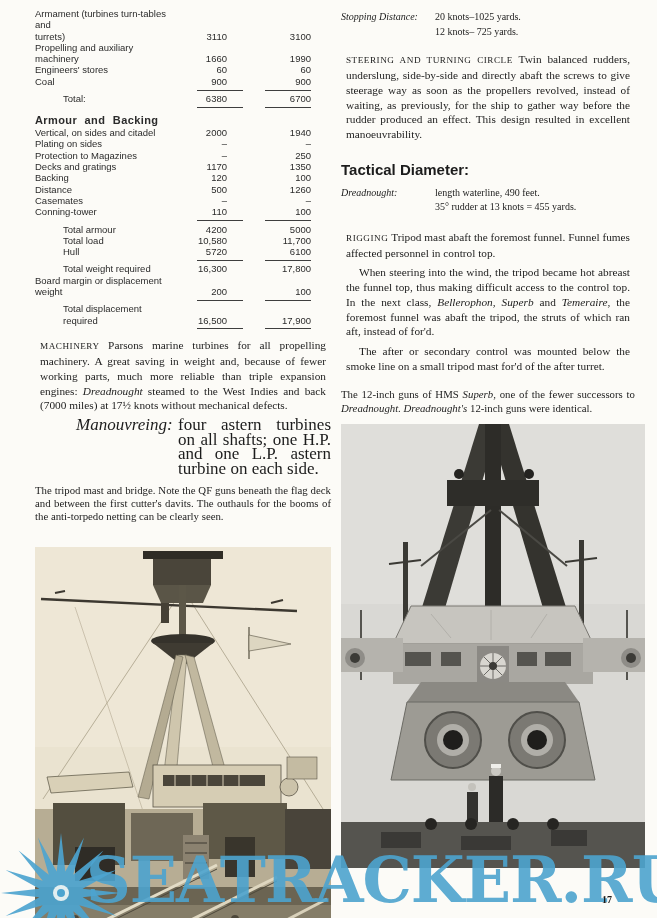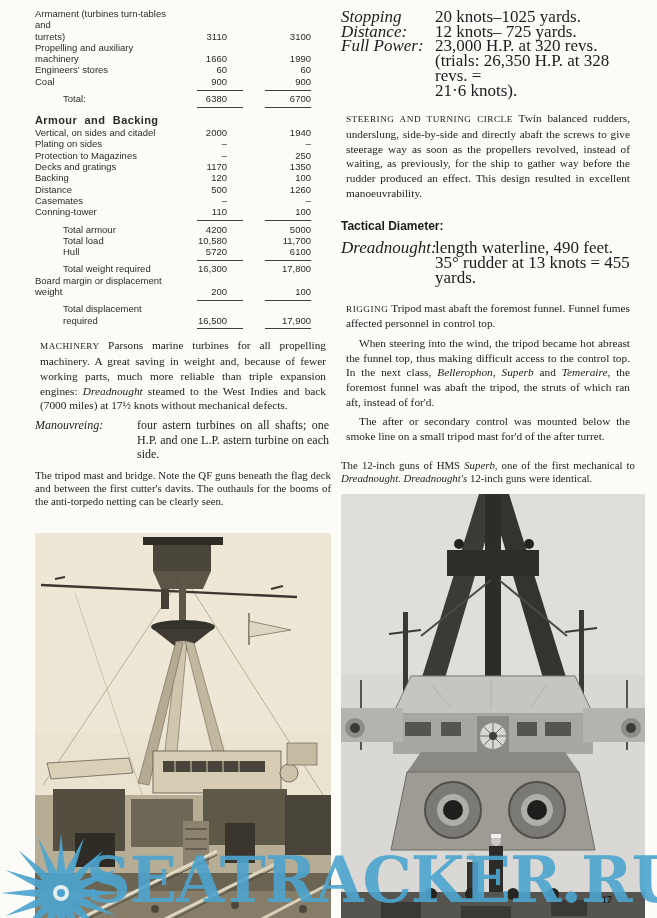--- a/index.html
+++ b/index.html
@@ -20,32 +20,32 @@
   .trule .sp{flex:1;}
   .trule .r{width:46px;border-top:1px solid #3e3e3e;}
   .trule .g{width:22px;}
   .tsec{font-weight:bold;font-size:11px;letter-spacing:.4px;word-spacing:4px;margin:7px 0 1px;}
   
   .body{margin:5px;font-size:11.3px;line-height:14.7px;text-align:justify;}
   .sc{font-size:9.2px;letter-spacing:.5px;}
   .it{font-style:italic;}
   .pre{white-space:pre-line;}
   .mach{margin-top:9px;}
-  .hang{display:flex;font-size:12px;line-height:14.7px;}
+  .hang{display:flex;font-size:17px;line-height:14.7px;margin-left:41px;}
   .hlabel{width:102px;flex-shrink:0;}
   .hval{width:192px;text-align:justify;}
   .cap{margin:0;font-size:10.8px;line-height:13.2px;text-align:justify;}
   .cap-l{margin-top:7px;}
   .cap-r{margin-top:15px;}
   
-  .defrow{display:flex;font-size:17px;line-height:14.7px;}
+  .defrow{display:flex;font-size:10px;line-height:14.7px;}
   .dlabel{width:94px;flex-shrink:0;}
   .dval{flex:1;}
   .steer{margin-top:13px;}
-  .h2{font-family:"Liberation Sans",sans-serif;font-weight:bold;font-size:12px;
+  .h2{font-family:"Liberation Sans",sans-serif;font-weight:bold;font-size:15px;
       margin:19px 0 8px;}
   .rig1{margin-top:15px;}
   .indent-p{text-indent:13px;}
   
   .photo{position:relative;}
   .photo svg{display:block;}
   .photo-l{margin-top:24px;width:296px;}
   .photo-r{margin-top:9px;width:304px;}
   .overlay-red{position:absolute;left:14px;bottom:20px;width:268px;text-align:center;
       font-family:"Liberation Sans",sans-serif;font-size:6.5px;letter-spacing:2.2px;
@@ -279,43 +279,37 @@
   </div>
 
   <div class="col-right">
 
     <div>
       <div class="defrow">
         <span class="dlabel it">Stopping Distance:</span>
         <span class="dval pre">20 knots–1025 yards.
 12 knots– 725 yards.</span>
       </div>
-      <div class="defrow">
-        <span class="dlabel it">Full Power:</span>
-        <span class="dval pre">23,000 H.P. at 320 revs.
-(trials: 26,350 H.P. at 328 revs. =
-21·6 knots).</span>
-      </div>
     </div>
 
     <p class="body steer"><span class="sc">STEERING AND TURNING CIRCLE </span><span>Twin balanced rudders, underslung, side-by-side and directly abaft the screws to give steerage way as soon as the propellers revolved, instead of waiting, as previously, for the ship to gather way before the rudder produced an effect. This design resulted in excellent manoeuvrability.</span></p>
 
     <h2 class="h2">Tactical Diameter:</h2>
 
     <div class="defrow">
       <span class="dlabel it">Dreadnought:</span>
       <span class="dval pre">length waterline, 490 feet.
 35° rudder at 13 knots = 455 yards.</span>
     </div>
 
     <p class="body rig1"><span class="sc">RIGGING </span><span>Tripod mast abaft the foremost funnel. Funnel fumes affected personnel in control top.</span></p>
     <p class="body indent-p"><span>When steering into the wind, the tripod became hot abreast the funnel top, thus making difficult access to the control top. In the next class, </span><span class="it">Bellerophon</span><span>, </span><span class="it">Superb</span><span> and </span><span class="it">Temeraire</span><span>, the foremost funnel was abaft the tripod, the struts of which ran aft, instead of for'd.</span></p>
     <p class="body indent-p">The after or secondary control was mounted below the smoke line on a small tripod mast for'd of the after turret.</p>
 
-    <p class="cap cap-r"><span>The 12-inch guns of HMS </span><span class="it">Superb</span><span>, one of the first mechanical to </span><span class="it">Dreadnought. Dreadnought's</span><span> 12-inch guns were identical.</span></p>
+    <p class="cap cap-r"><span>The 12-inch guns of HMS </span><span class="it">Superb</span><span>, one of the fewer successors to </span><span class="it">Dreadnought. Dreadnought's</span><span> 12-inch guns were identical.</span></p>
 
     <div class="photo photo-r">
       <svg width="304" height="444" viewBox="0 0 304 444">
         <rect x="0" y="0" width="304" height="444" fill="#d9d8d4"></rect>
         <rect x="0" y="0" width="304" height="180" fill="#dedddа" opacity="0.001"></rect>
         <rect x="0" y="0" width="304" height="180" fill="#dfdeda"></rect>
 
         <polygon points="138,0 158,0 92,225 68,225" fill="#3b3a35"></polygon>
         <polygon points="148,0 168,0 238,225 214,225" fill="#34332e"></polygon>
         <rect x="144" y="0" width="16" height="216" fill="#2d2c28"></rect>

